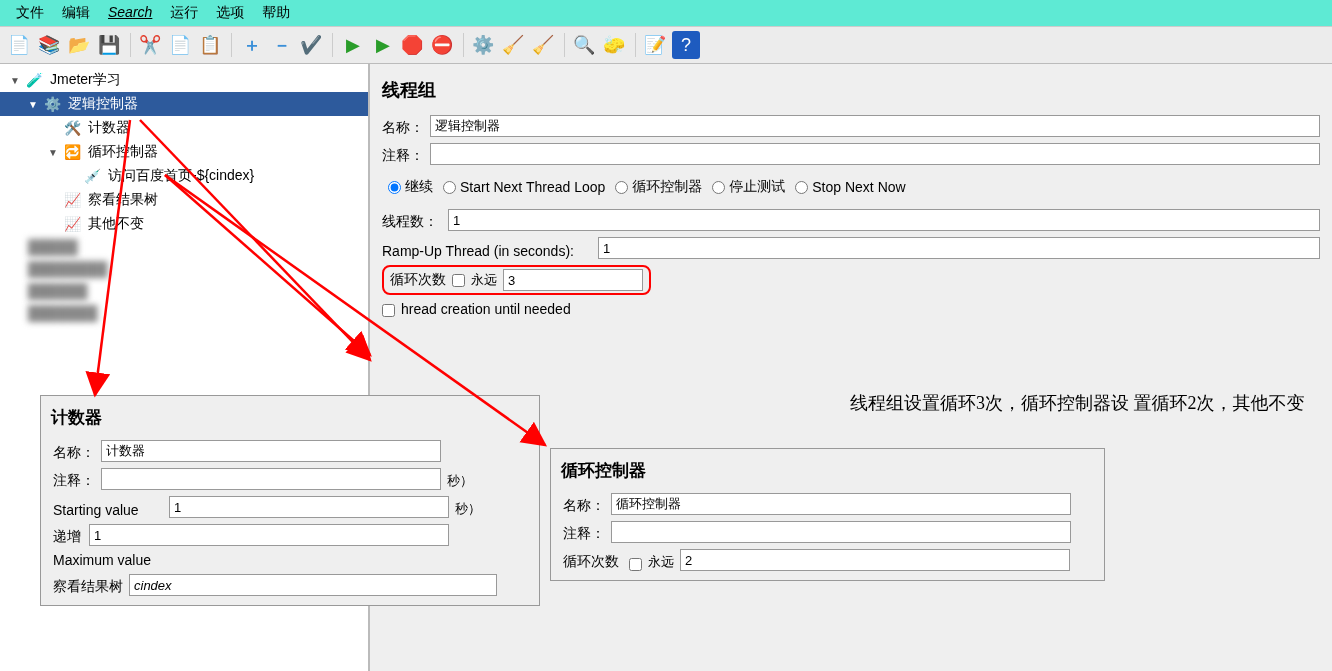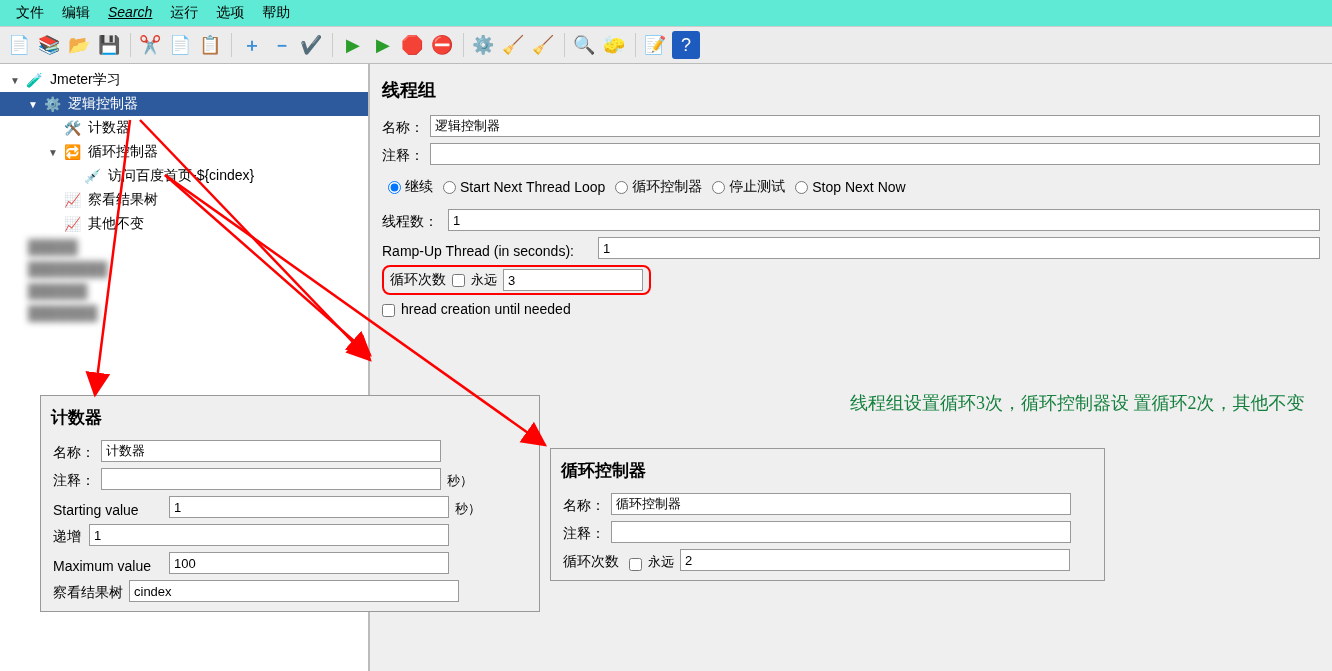--- a/index.html
+++ b/index.html
@@ -44,21 +44,21 @@
 .subpanel { position: absolute; background: #efefef; border: 1px solid #999; padding: 6px 8px; }
 .subpanel .panel-title { font-size: 17px; padding: 4px 2px 8px 2px; }
 .subpanel .form-row label { min-width: 110px; }
 .subpanel input[type="text"] { width: 280px; flex: none; }
 
 .sp-counter { left: 40px; top: 395px; width: 500px; }
 .sp-loop { left: 550px; top: 448px; width: 555px; }
 .sp-loop .form-row label { min-width: 40px; }
 .sp-loop input[type="text"] { width: 460px; flex: none; }
 
-.note { position: absolute; left: 850px; top: 390px; color: #15803d; font-size: 18px; font-family: "Microsoft YaHei"; line-height: 1.5; }
+.note { position: absolute; left: 850px; top: 390px; color: #000000; font-size: 18px; font-family: "Microsoft YaHei"; line-height: 1.5; }
 
 
 svg.overlay { position: absolute; top: 0; left: 0; pointer-events: none; }
 
 
 .blur { filter: blur(3px); color: #888; }
 </style>
 </head>
 <body>
 
@@ -216,25 +216,24 @@
     <label>Starting value</label>
     <input type="text" value="1" style="">
     <span>秒）</span>
   </div>
   <div class="form-row">
     <label style="min-width:30px;">递增</label>
     <input type="text" style="width: 360px;" value="1">
   </div>
   <div class="form-row">
     <label>Maximum value</label>
-    <input type="text" value="100" style="">
   </div>
   <div class="form-row">
     <label style="min-width:60px;">察看结果树</label>
-    <input type="text" style="width: 330px;" value="cindex">
+    <input type="text" style="width: 368px; font-style: italic;" value="cindex">
   </div>
 </div>
 
 <div class="subpanel sp-loop">
   <div class="panel-title">循环控制器</div>
   <div class="form-row">
     <label>名称：</label>
     <input type="text" value="循环控制器" style="">
   </div>
   <div class="form-row">

